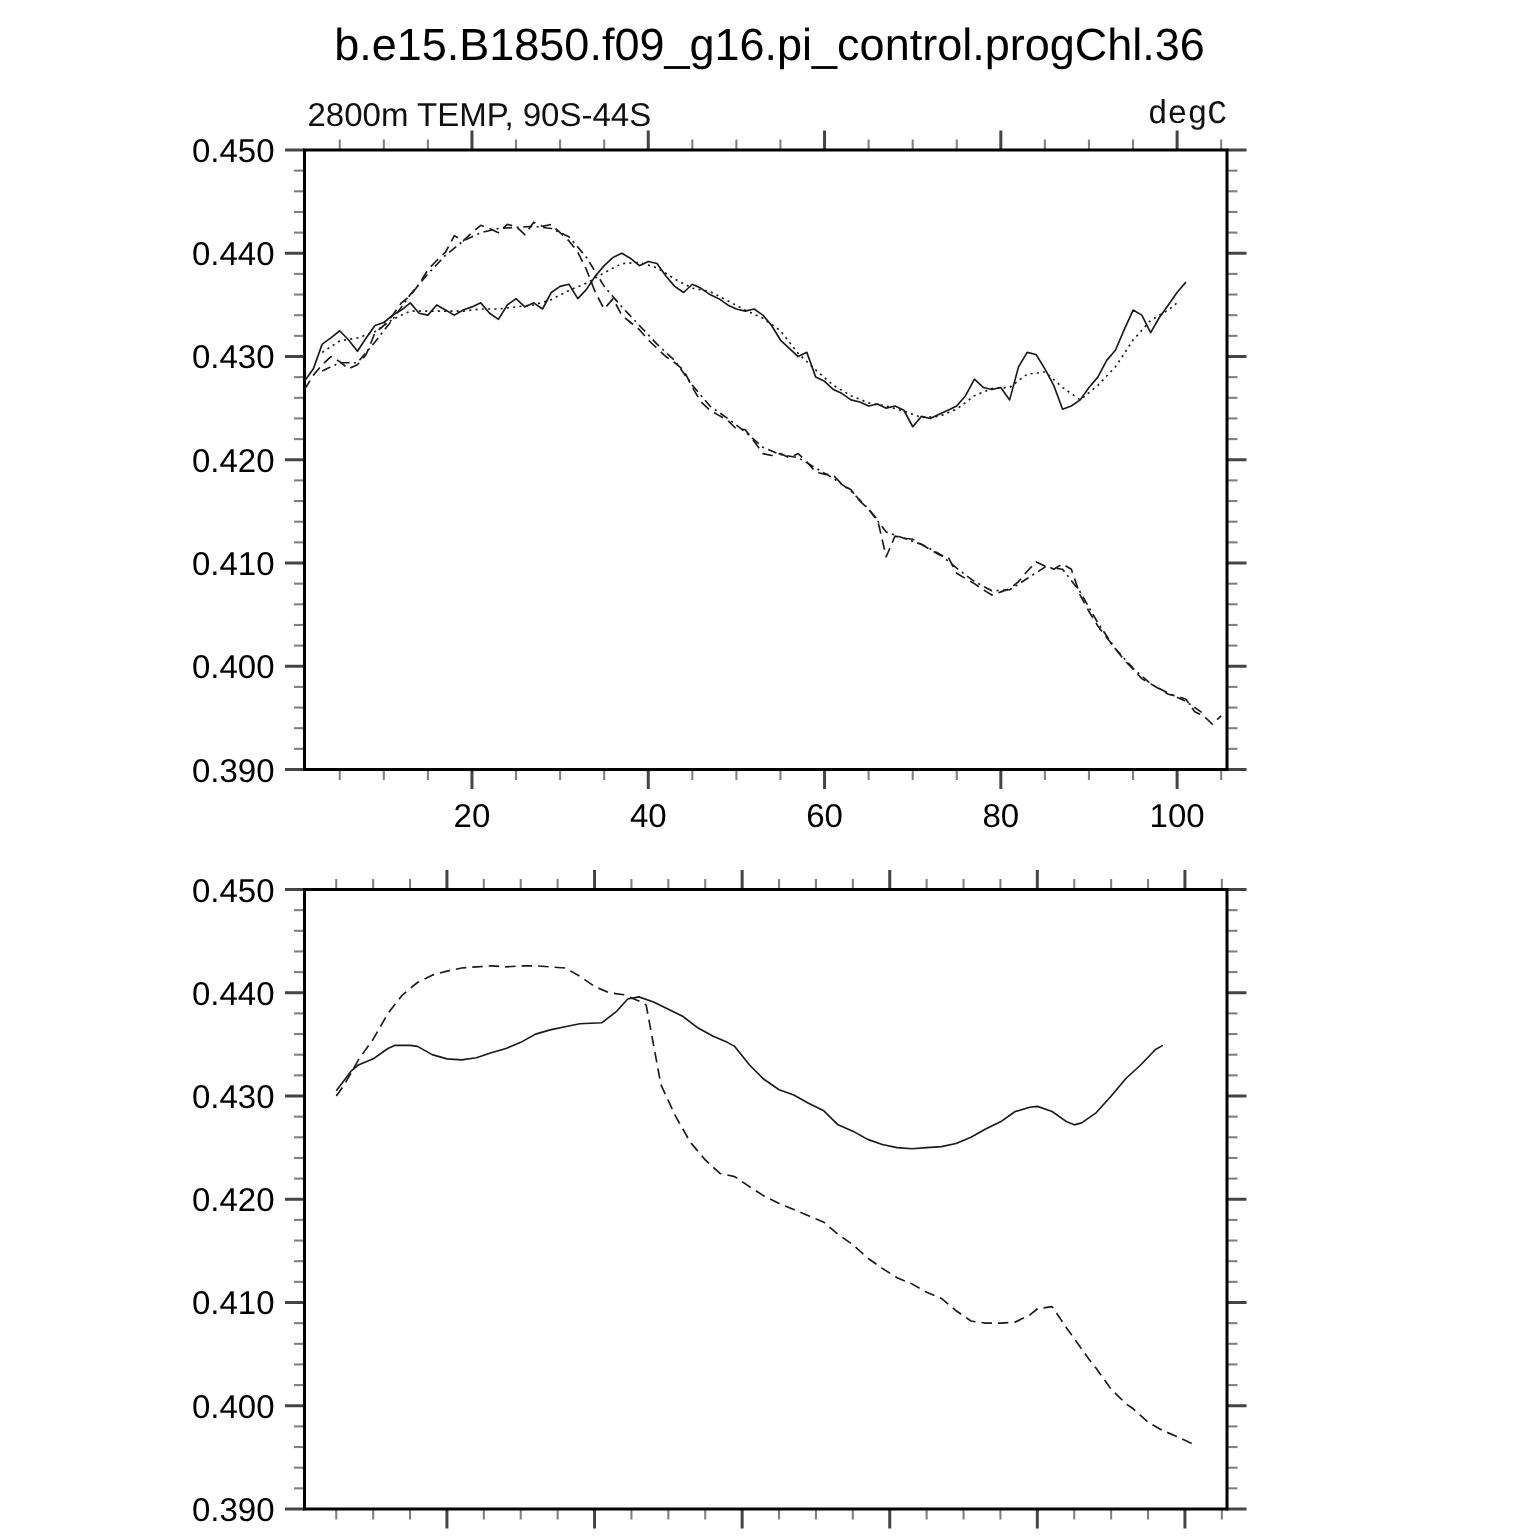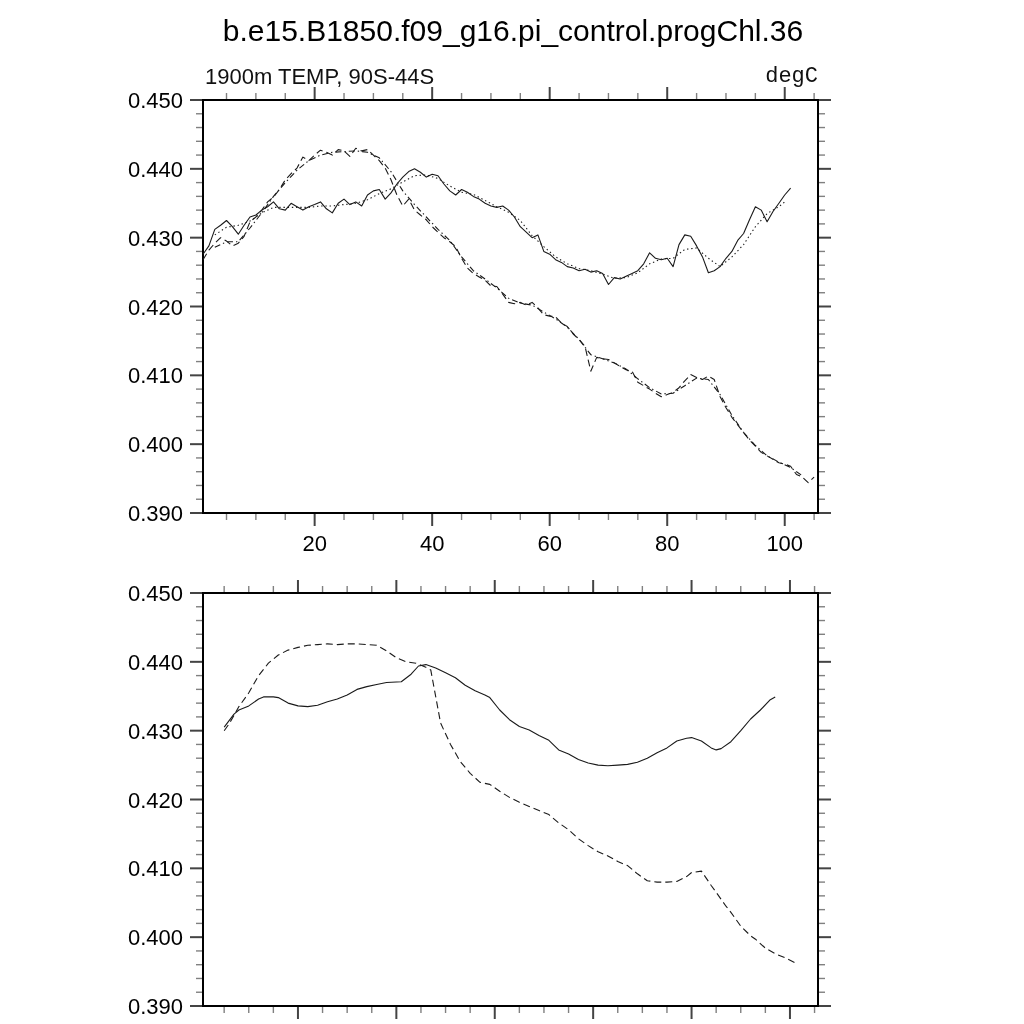--- a/index.html
+++ b/index.html
@@ -10,21 +10,21 @@
   .subtitle-left{position:absolute;left:205px;top:64px;font-size:22px;color:#111;}
   .subtitle-right{position:absolute;right:206px;top:64px;font-size:22px;color:#111;font-family:Liberation Mono, monospace;}
   svg{position:absolute;left:0;top:0;}
   text.ticklabel{font-family:"Liberation Sans", sans-serif;font-size:22px;fill:#000;}
 </style>
 </head>
 <body>
 
 <div class="figure-title">b.e15.B1850.f09_g16.pi_control.progChl.36</div>
 
-<div class="subtitle-left">1900m TEMP, 90S-44S</div>
+<div class="subtitle-left">2800m TEMP, 90S-44S</div>
 
 <div class="subtitle-right">degC</div>
 
 <svg id="chart" width="1024" height="1024" viewBox="0 0 1024 1024" xmlns="http://www.w3.org/2000/svg">
     <g>
       <g>
         <line x1="226.50468182686797" y1="513" x2="226.50468182686797" y2="520" stroke="#808080" stroke-width="1.4"></line>
         <line x1="226.50468182686797" y1="100" x2="226.50468182686797" y2="93" stroke="#808080" stroke-width="1.4"></line>
         <line x1="255.8855341104529" y1="513" x2="255.8855341104529" y2="520" stroke="#808080" stroke-width="1.4"></line>
         <line x1="255.8855341104529" y1="100" x2="255.8855341104529" y2="93" stroke="#808080" stroke-width="1.4"></line>

